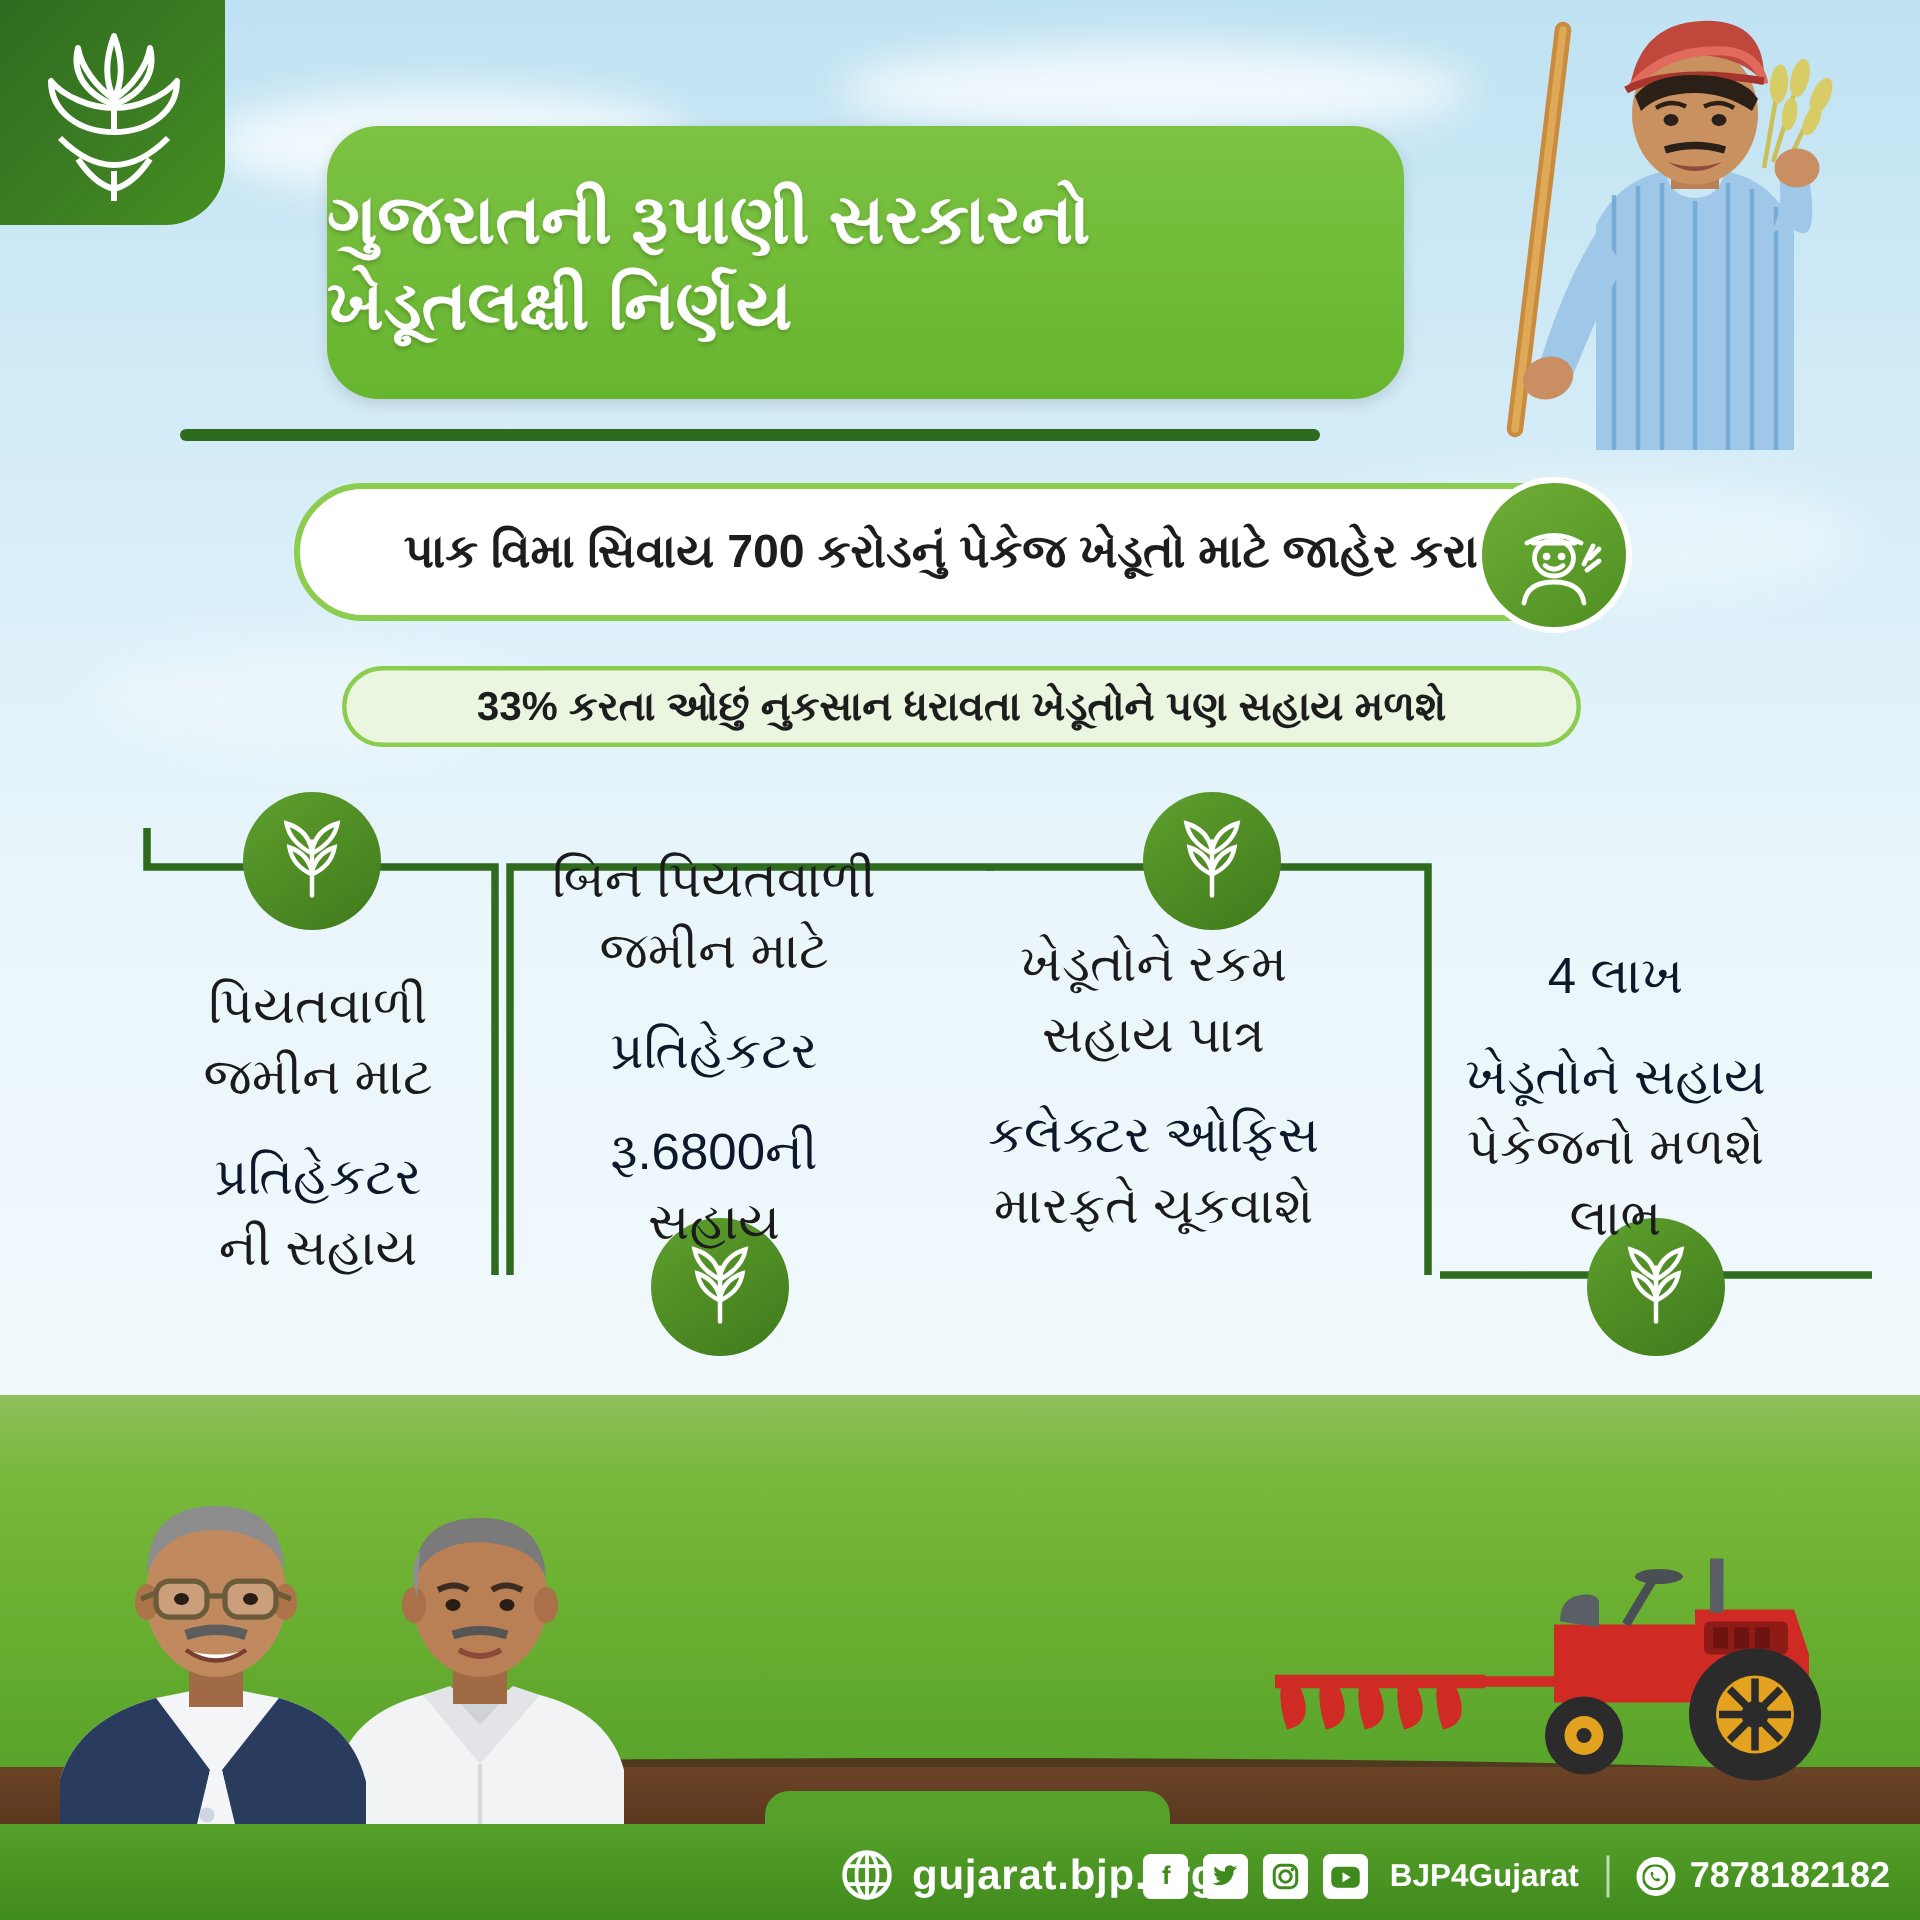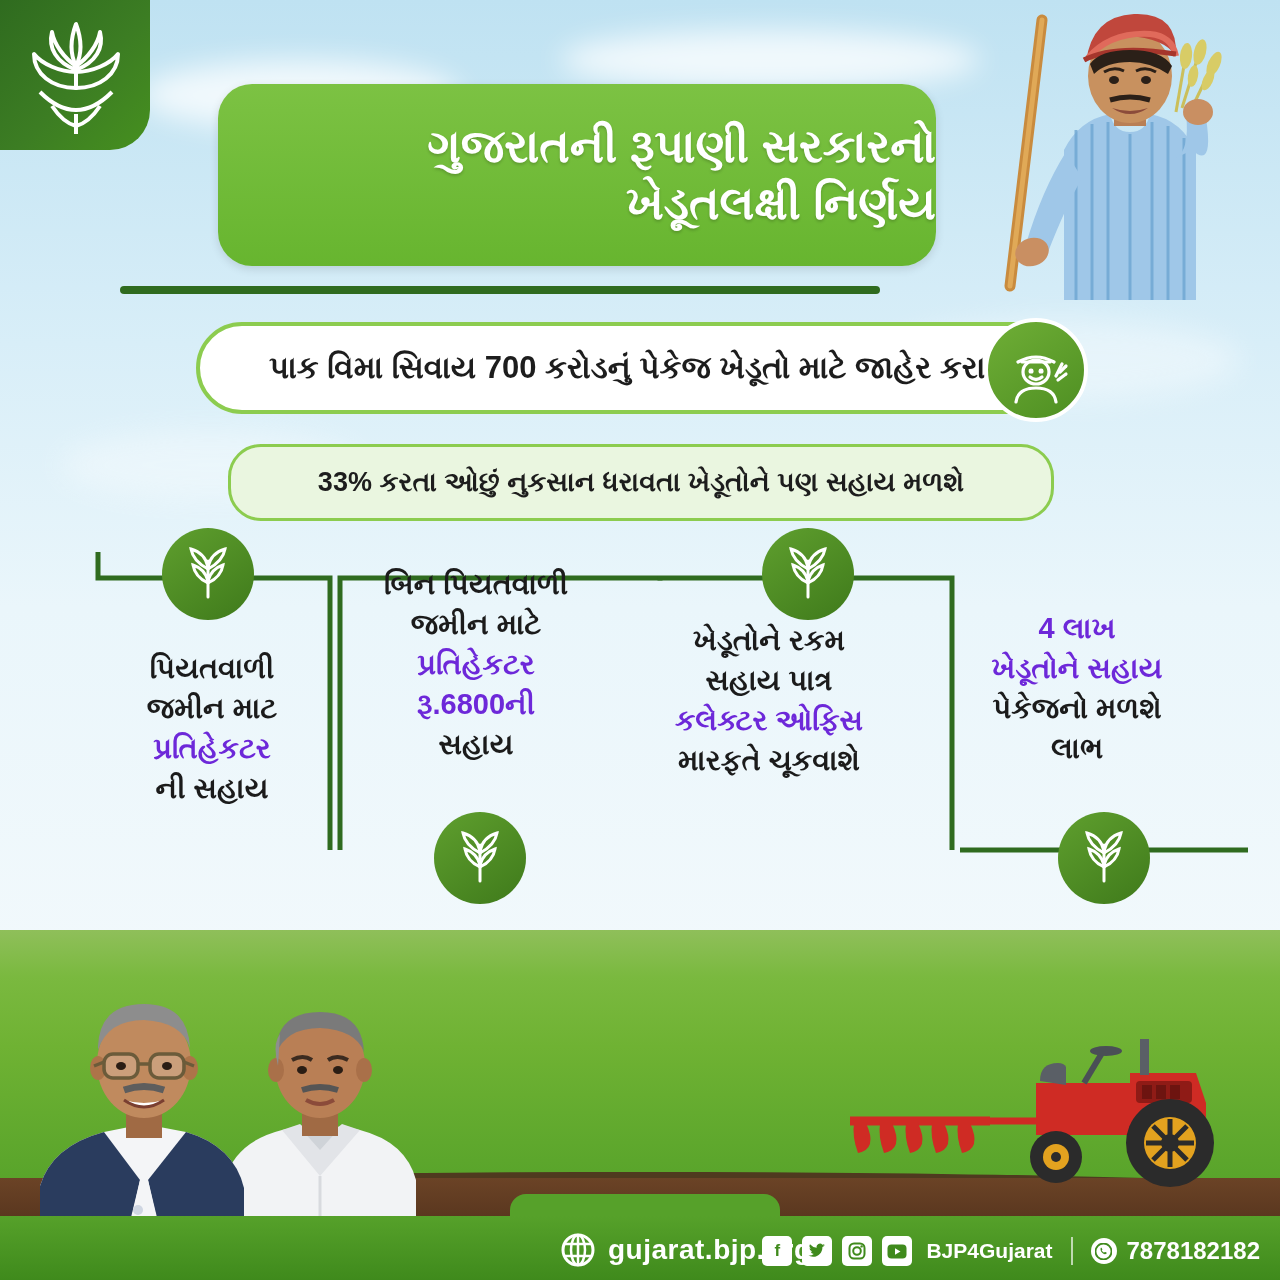--- a/index.html
+++ b/index.html
@@ -56,23 +56,22 @@
 
   
   .header-wrap {
     position: absolute; left: 218px; top: 84px; width: 718px; height: 182px;
     z-index: 8;
   }
   .header-banner {
     width: 100%; height: 100%;
     background: linear-gradient(180deg, #7cc243 0%, #67b52f 100%);
     border-radius: 34px 34px 34px 34px;
-    display: flex; flex-direction: column; align-items: flex-end; justify-content: center;
+    display: flex; flex-direction: column; align-items: flex-start; justify-content: center;
     box-shadow: 0 3px 10px rgba(0,0,0,.12);
-    padding-left: 26px;
   }
   .header-line {
     color: #fff; font-size: 46px; font-weight: bold; line-height: 1.25;
     text-shadow: 0 2px 3px rgba(0,0,0,.18); white-space: nowrap;
   }
   .header-rule {
     position: absolute; left: 120px; top: 286px; width: 760px; height: 8px;
     background: #2f6b1f; border-radius: 4px; z-index: 9;
   }
   .header-rule:after {
@@ -89,35 +88,35 @@
     display: flex; align-items: center; justify-content: center; z-index: 7;
   }
   .pill-1 .txt { font-size: 31px; font-weight: bold; color: #1d1d1d; white-space: nowrap; }
   .badge-circle {
     position: absolute; right: -8px; top: -8px; width: 104px; height: 104px;
     background: linear-gradient(145deg, #6fae36, #4e8f22);
     border-radius: 50%; border: 4px solid #fff;
     display:flex; align-items:center; justify-content:center;
   }
   .pill-2 {
-    position: absolute; left: 228px; top: 444px; width: 826px; height: 77px;
+    position: absolute; left: 228px; top: 444px; width: 826px; height: 54px;
     background: #eaf6e0; border: 3px solid #8ccc4f; border-radius: 33px;
     display: flex; align-items: center; justify-content: center; z-index: 7;
   }
   .pill-2 .txt { font-size: 27px; font-weight: bold; color: #1d1d1d; white-space: nowrap; }
 
   
   .connectors { position: absolute; left: 0; top: 520px; width: 1280px; height: 380px; z-index: 4; }
 
   
   .col {
     position: absolute; text-align: center; z-index: 6;
-    font-size: 29px; font-weight: bold; color: #1b1b1b; line-height: 1.38;
-  }
-  .col .hl { color: #6d28d9; }
+    font-size: 34px; font-weight: normal; color: #1b1b1b; line-height: 1.38;
+  }
+  .col .hl { color: #0f172a; margin-top: 20px; }
   .col-1 { left: 92px; top: 648px; width: 240px; }
   .col-2 { left: 336px; top: 564px; width: 280px; }
   .col-3 { left: 624px; top: 620px; width: 290px; }
   .col-4 { left: 932px; top: 608px; width: 290px; }
 
   .leaf-circle {
     position: absolute; border-radius: 50%;
     background: linear-gradient(145deg, #5f9f2e, #3f7a1b);
     display: flex; align-items: center; justify-content: center;
     z-index: 6;

